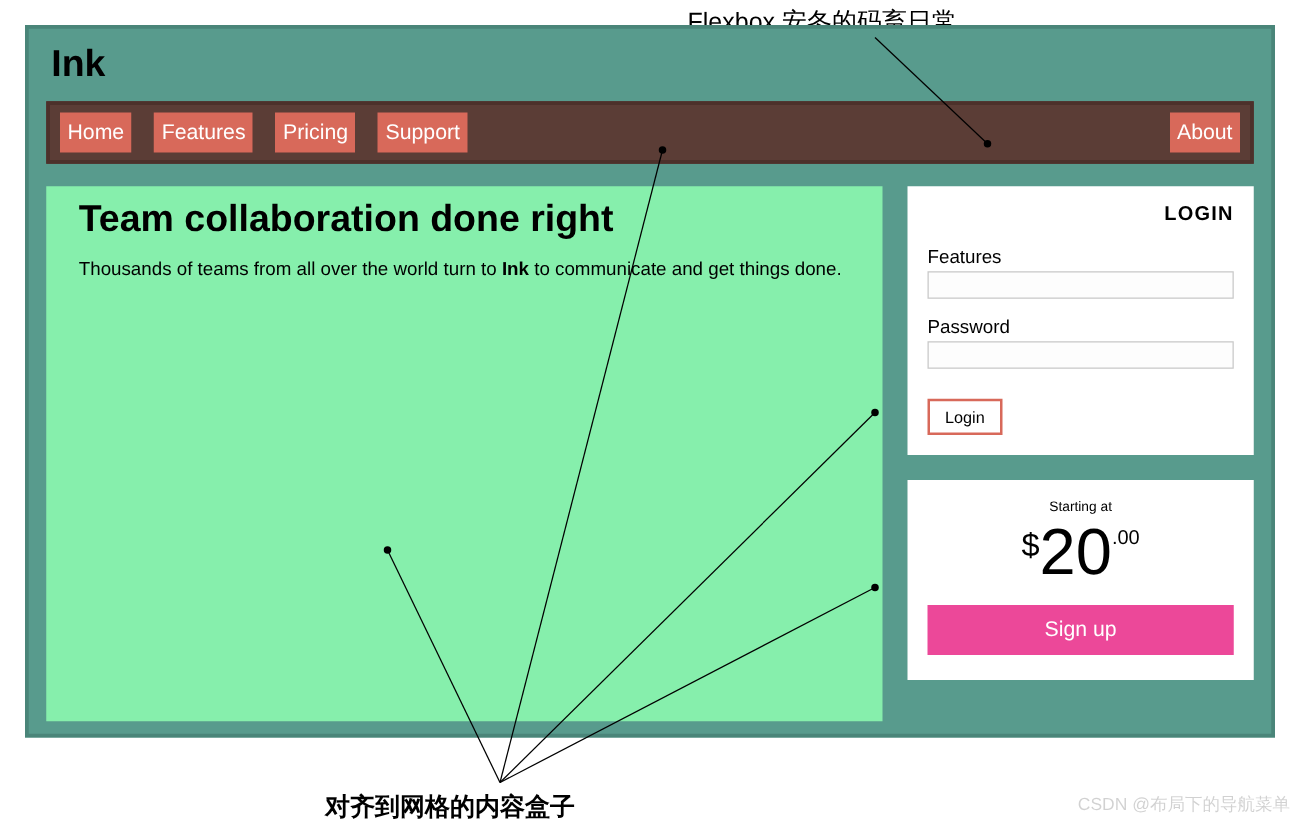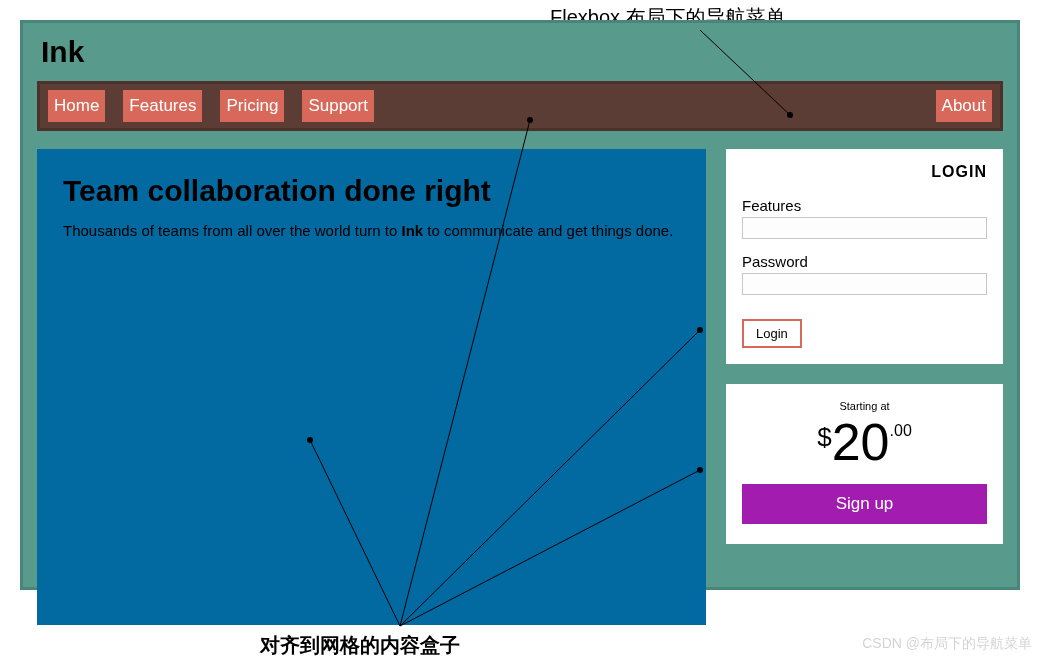--- a/index.html
+++ b/index.html
@@ -67,24 +67,24 @@
     border: none;
     cursor: pointer;
   }
   .content {
     display: flex;
     gap: 20px;
     margin-top: 18px;
     align-items: flex-start;
   }
   .main-box {
-    background: #0369a1;
+    background: #86efac;
     flex: 1;
-    height: 476px;
-    padding: 21px 26px;
+    height: 428px;
+    padding: 6px 26px;
   }
   .main-box h1 {
     font-size: 30px;
     font-weight: bold;
     margin: 4px 0 14px 0;
   }
   .main-box p {
     font-size: 15px;
     margin: 0;
   }
@@ -132,41 +132,41 @@
   .price-row {
     display: flex;
     justify-content: center;
     align-items: baseline;
     margin-bottom: 16px;
   }
   .dollar { font-size: 26px; position: relative; top: -14px; }
   .amount { font-size: 52px; font-weight: 400; line-height: 1; }
   .cents { font-size: 16px; position: relative; top: -24px; }
   .signup-btn {
-    background: #a21caf;
+    background: #ec4899;
     color: #fff;
     border: none;
     width: 100%;
     padding: 10px 0;
     font-size: 17px;
     cursor: pointer;
   }
   svg.lines {
     position: absolute;
     top: 0; left: 0;
     width: 1042px; height: 659px;
     pointer-events: none;
   }
   svg.lines line { stroke: #000; stroke-width: 1; }
   svg.lines circle { fill: #000; }
 </style>
 </head>
 <body>
 
-<div class="annotation-top">Flexbox 布局下的导航菜单</div>
+<div class="annotation-top">Flexbox 安冬的码畜日常</div>
 
 <div class="page">
   <div class="logo">Ink</div>
 
   <nav class="navbar">
     <button class="nav-btn">Home</button>
     <button class="nav-btn">Features</button>
     <button class="nav-btn">Pricing</button>
     <button class="nav-btn">Support</button>
     <div class="nav-spacer"></div>

